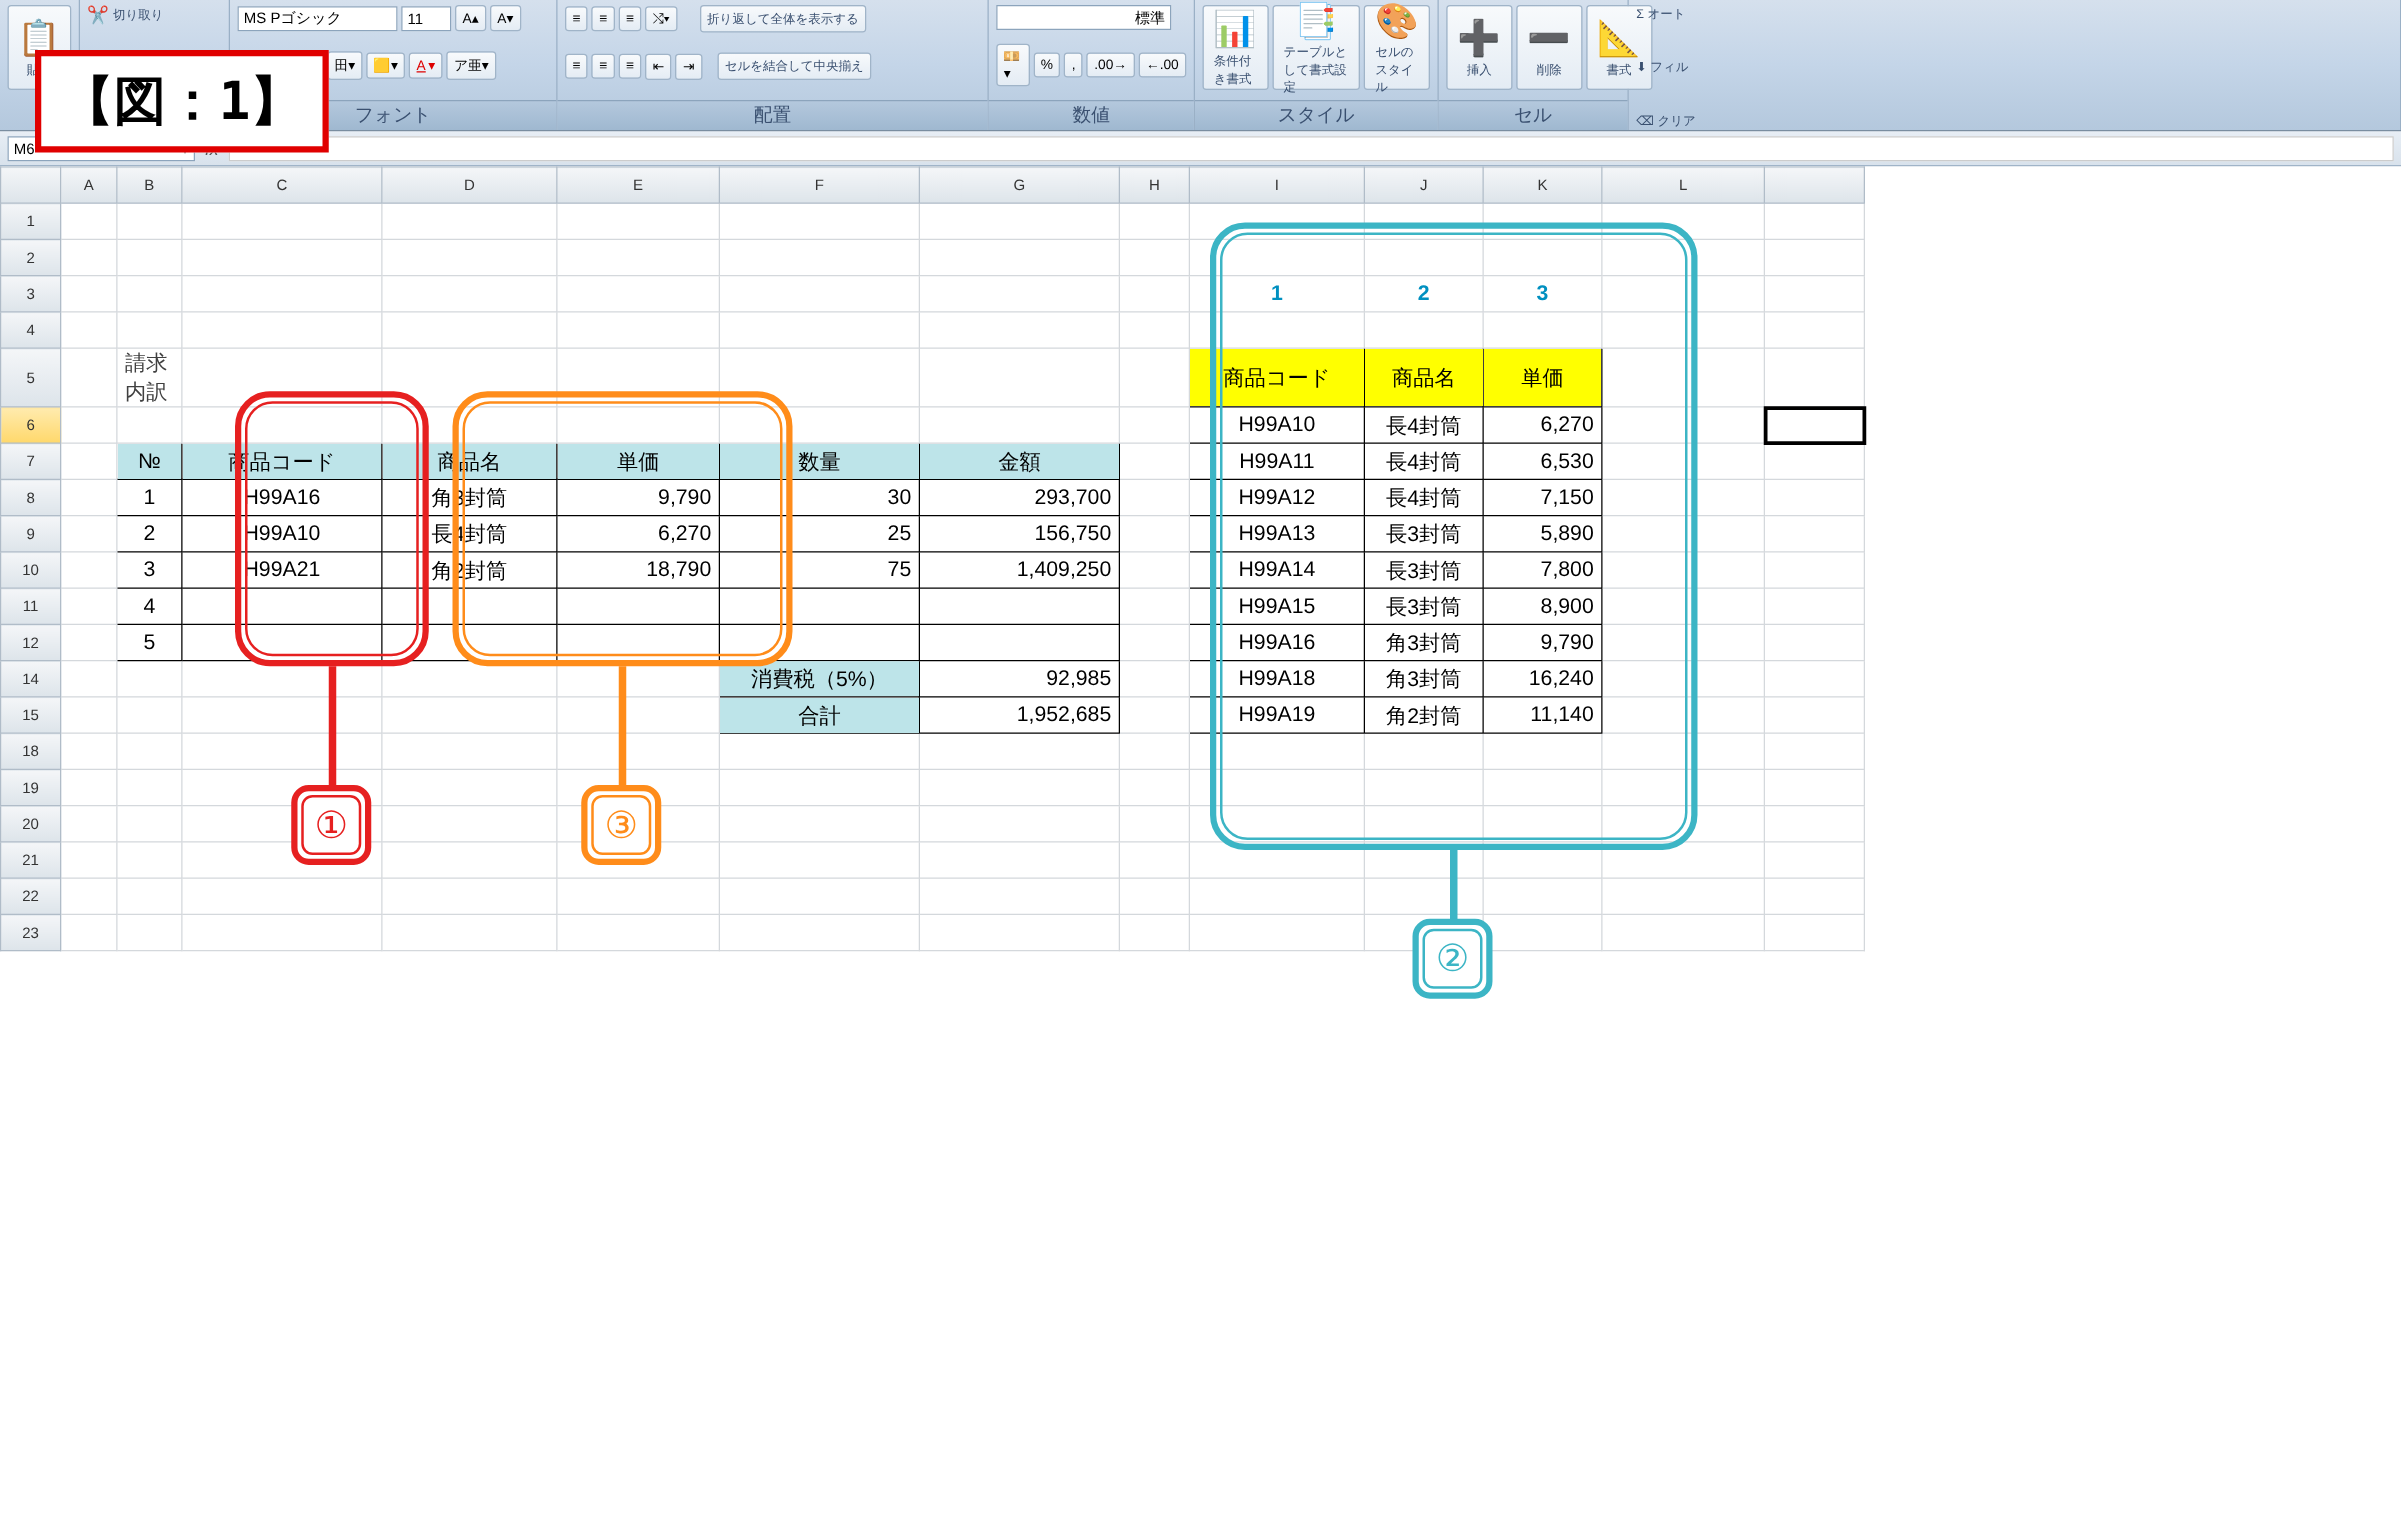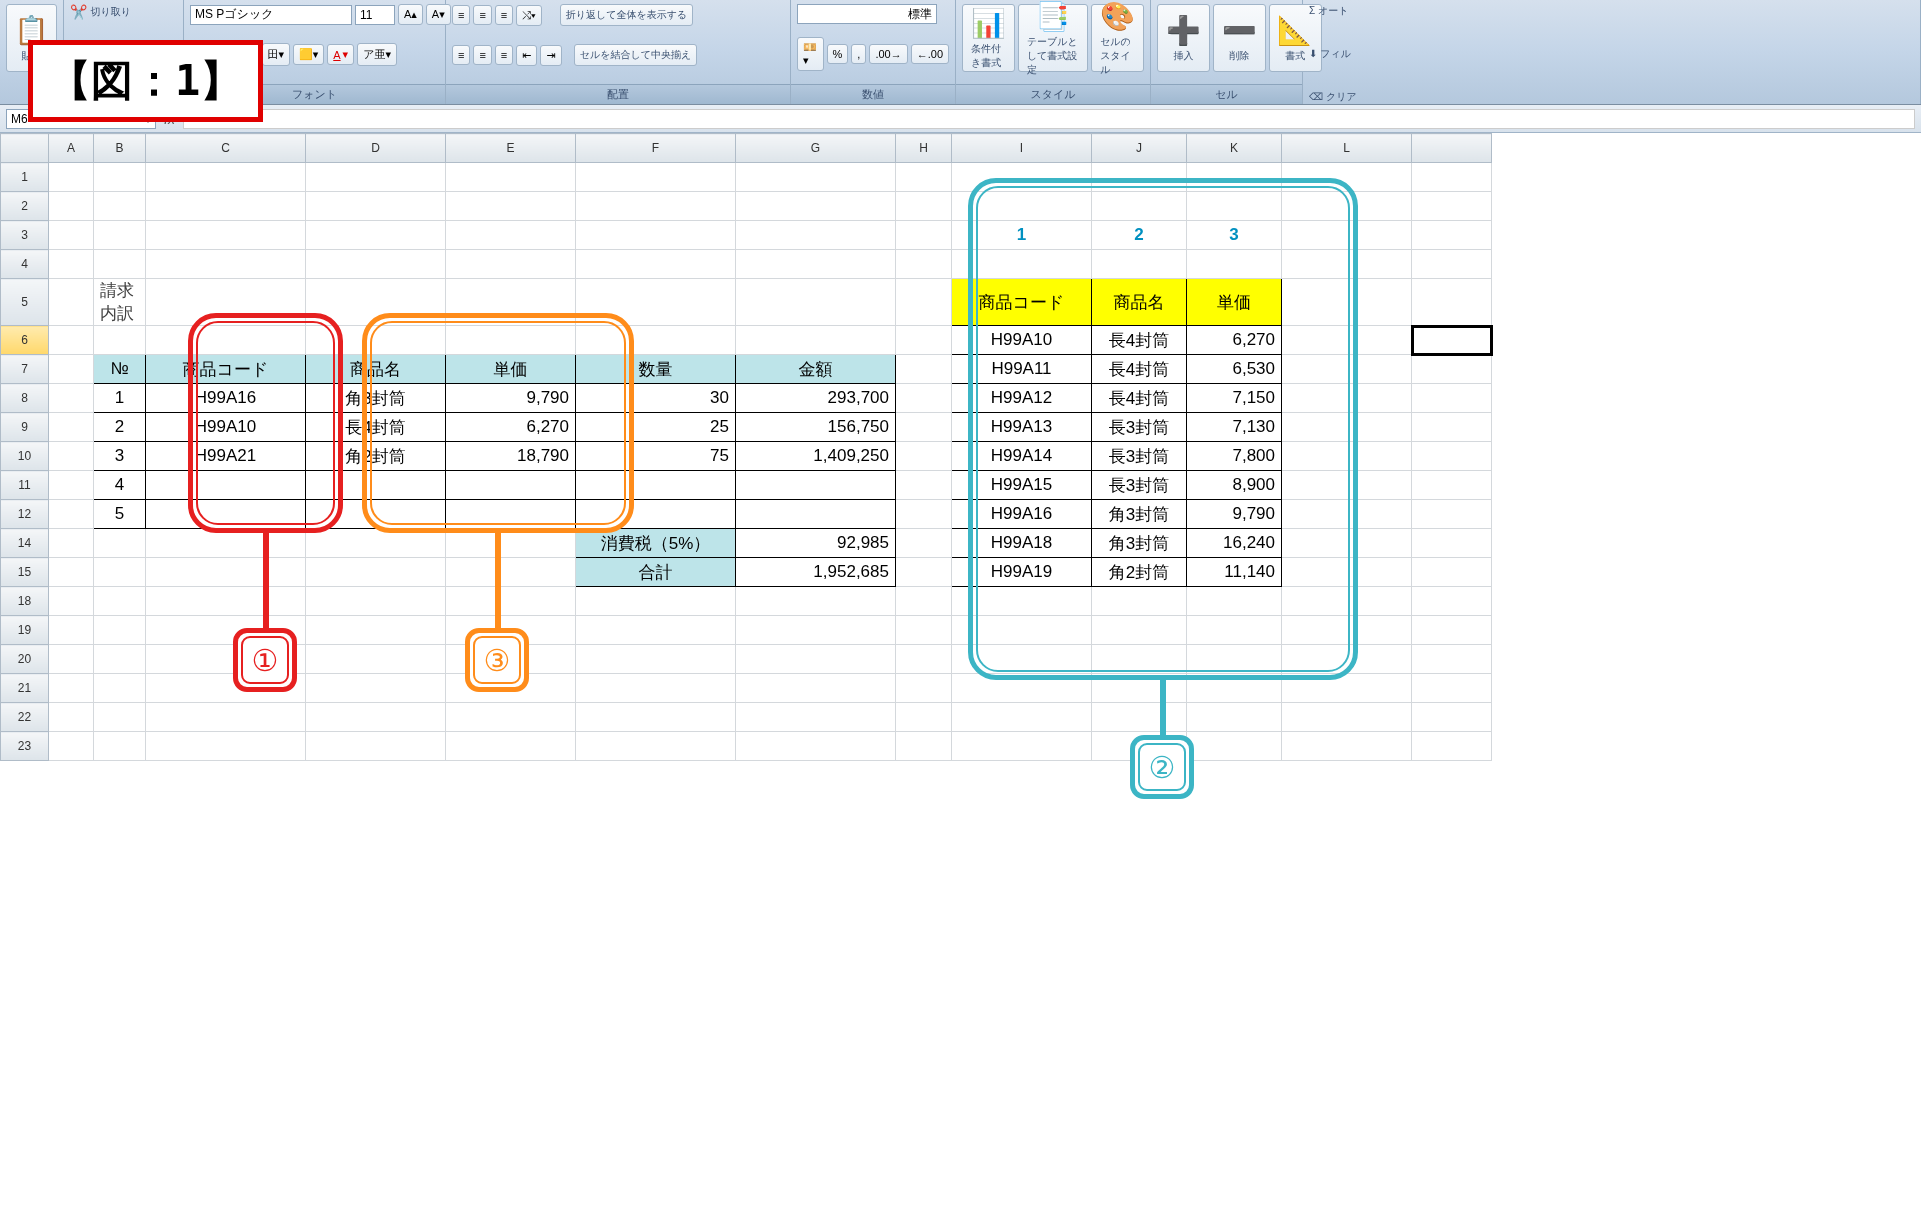--- a/index.html
+++ b/index.html
@@ -1,20 +1,20 @@
 <!DOCTYPE html>
 <html><head>
 <meta charset="utf-8">
 <style>
 * { box-sizing: border-box; margin: 0; padding: 0; }
 body { font-family: "MS PGothic", sans-serif; font-size: 14px; background: #fff; overflow: hidden; }
 
 .ribbon { background: linear-gradient(#d5e0ed, #c4d5e8 50%, #b4c8dd); height: 105px; display: flex; border-bottom: 1px solid #7a8da0; position: relative; }
 .ribbon-group { border-right: 1px solid #9ab0c6; display: flex; flex-direction: column; justify-content: space-between; padding: 4px 6px 0; }
-.group-label { background: linear-gradient(#b4c8dd, #9fb8d0); text-align: center; font-size: 11px; color: #3a5070; padding: 2px 0; margin: 0 -6px; border-top: 1px solid #8ca4bc; }
+.group-label { background: linear-gradient(#b4c8dd, #9fb8d0); text-align: center; font-size: 15px; color: #3a5070; padding: 2px 0; margin: 0 -6px; border-top: 1px solid #8ca4bc; }
 .rib-row { display: flex; align-items: center; gap: 3px; }
 .rib-btn { background: linear-gradient(#f8fafc, #e4ecf4); border: 1px solid #a0b4c8; border-radius: 3px; padding: 3px 5px; font-size: 11px; cursor: pointer; display: inline-flex; align-items: center; gap: 2px; }
 .rib-btn-lg { flex-direction: column; padding: 4px 8px; height: 68px; justify-content: center; }
 .rib-btn-lg .ico { font-size: 28px; }
 .ico { display: inline-block; }
 .dd { background: #fff; border: 1px solid #8ca4bc; padding: 2px 4px; font-size: 12px; }
 .tiny { font-size: 10px; color: #3a5070; }
 
 .big-label { position: absolute; top: 40px; left: 28px; background: #fff; border: 5px solid #e00000; padding: 8px 16px; font-size: 42px; font-weight: bold; font-family: "MS Gothic", monospace; z-index: 50; }
 
@@ -71,21 +71,21 @@
   <div class="ribbon-group" style="width:120px">
     <div class="rib-row">
         <span class="ico">✂️</span>
         <span class="tiny">切り取り</span>
       </div>
     <div style="height:40px"></div>
     <div class="group-label">&nbsp;</div>
   </div>
   <div class="ribbon-group" style="width:262px">
     <div class="rib-row">
-      <input class="dd" style="width: 162px;" value="MS Pゴシック">
+      <input class="dd" style="width: 128px;" value="MS Pゴシック">
       <input class="dd" style="width: 40px;" value="11">
       <span class="rib-btn">A▴</span>
       <span class="rib-btn">A▾</span>
     </div>
     <div class="rib-row">
       <span class="rib-btn">
           <b>B</b>
         </span>
       <span class="rib-btn">
           <i>I</i>
@@ -340,21 +340,21 @@
           <td id="r9c1"></td>
           <td id="r9c2" class="bcell">2</td>
           <td id="r9c3" class="bcell">H99A10</td>
           <td id="r9c4" class="bcell">長4封筒</td>
           <td id="r9c5" class="bcell-r">6,270</td>
           <td id="r9c6" class="bcell-r">25</td>
           <td id="r9c7" class="bcell-r">156,750</td>
           <td id="r9c8"></td>
           <td id="r9c9" class="bcell">H99A13</td>
           <td id="r9c10" class="bcell">長3封筒</td>
-          <td id="r9c11" class="bcell-r">7,130</td>
+          <td id="r9c11" class="bcell-r">5,890</td>
           <td id="r9c12"></td>
           <td id="r9c13"></td>
         </tr>
         <tr>
           <th class="rowh">10</th>
           <td id="r10c1"></td>
           <td id="r10c2" class="bcell">3</td>
           <td id="r10c3" class="bcell">H99A21</td>
           <td id="r10c4" class="bcell">角2封筒</td>
           <td id="r10c5" class="bcell-r">18,790</td>

